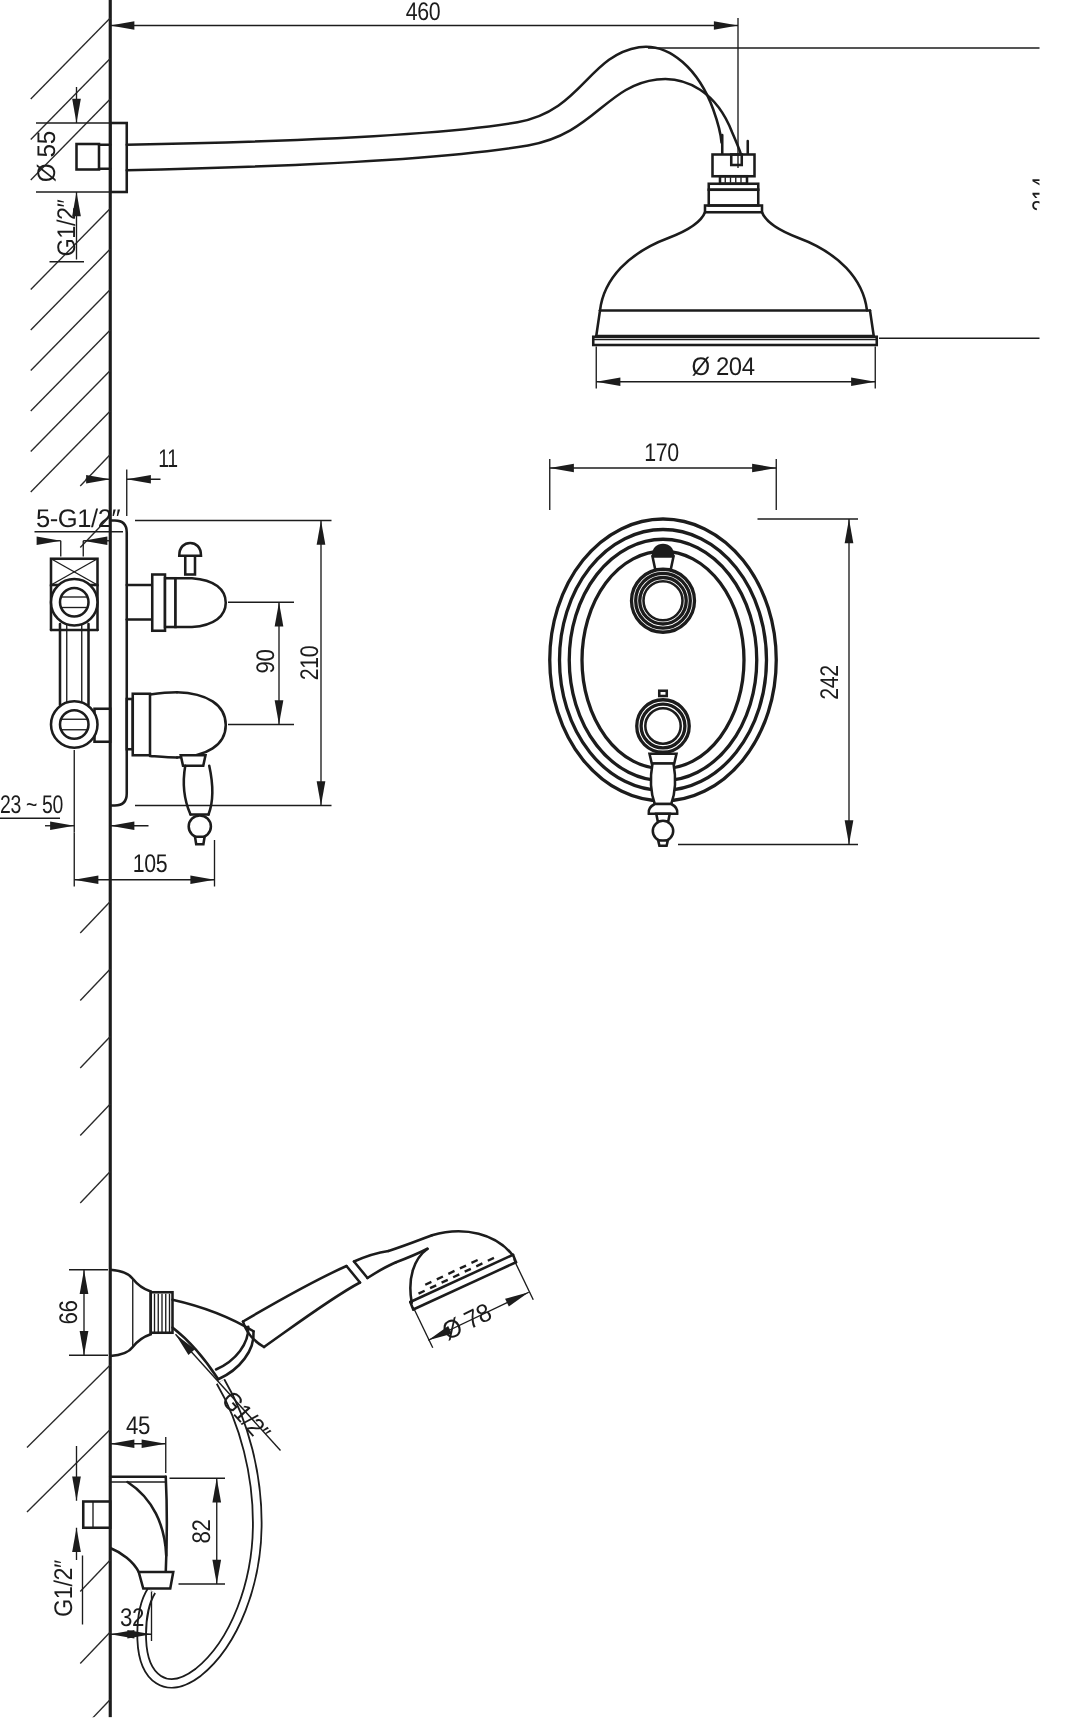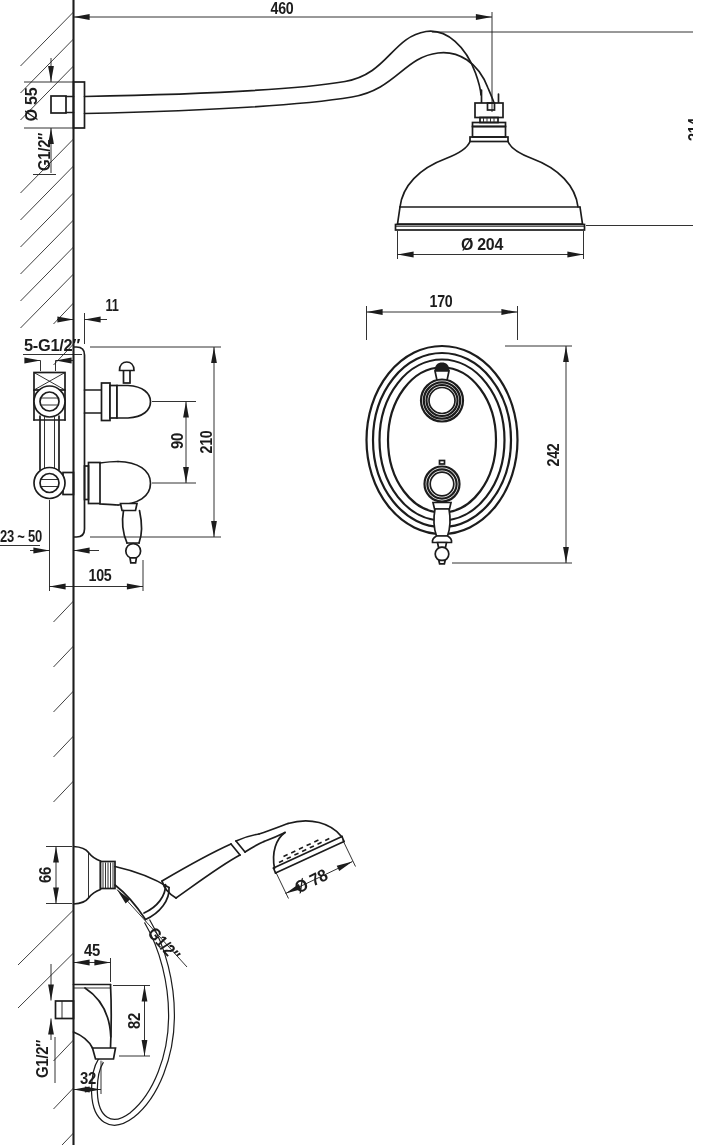--- a/index.html
+++ b/index.html
@@ -1,16 +1,16 @@
 <!DOCTYPE html>
 <html><head>
 <meta charset="utf-8">
 <style>
   html,body{margin:0;padding:0;background:#ffffff;}
-  .stage{width:693px;height:1145px;background:#fff;position:relative;overflow:hidden;font-weight:bold;}
+  .stage{width:693px;height:1145px;background:#fff;position:relative;overflow:hidden;}
   svg{display:block;}
   
   .o{stroke:#1c1c1c;stroke-width:1.7;fill:none;stroke-linecap:round;}
   .ob{stroke:#1c1c1c;stroke-width:2.2;fill:none;}
   .t{stroke:#1c1c1c;stroke-width:0.9;fill:none;}
   .h{stroke:#2a2a2a;stroke-width:0.9;fill:none;}
   .wf{fill:#ffffff;}
   .df{fill:#1c1c1c;stroke:none;}
   .wall{stroke:#1c1c1c;stroke-width:2.1;}
   text{font-family:"Liberation Sans","DejaVu Sans",sans-serif;font-size:17px;fill:#1c1c1c;letter-spacing:-0.3px;}

